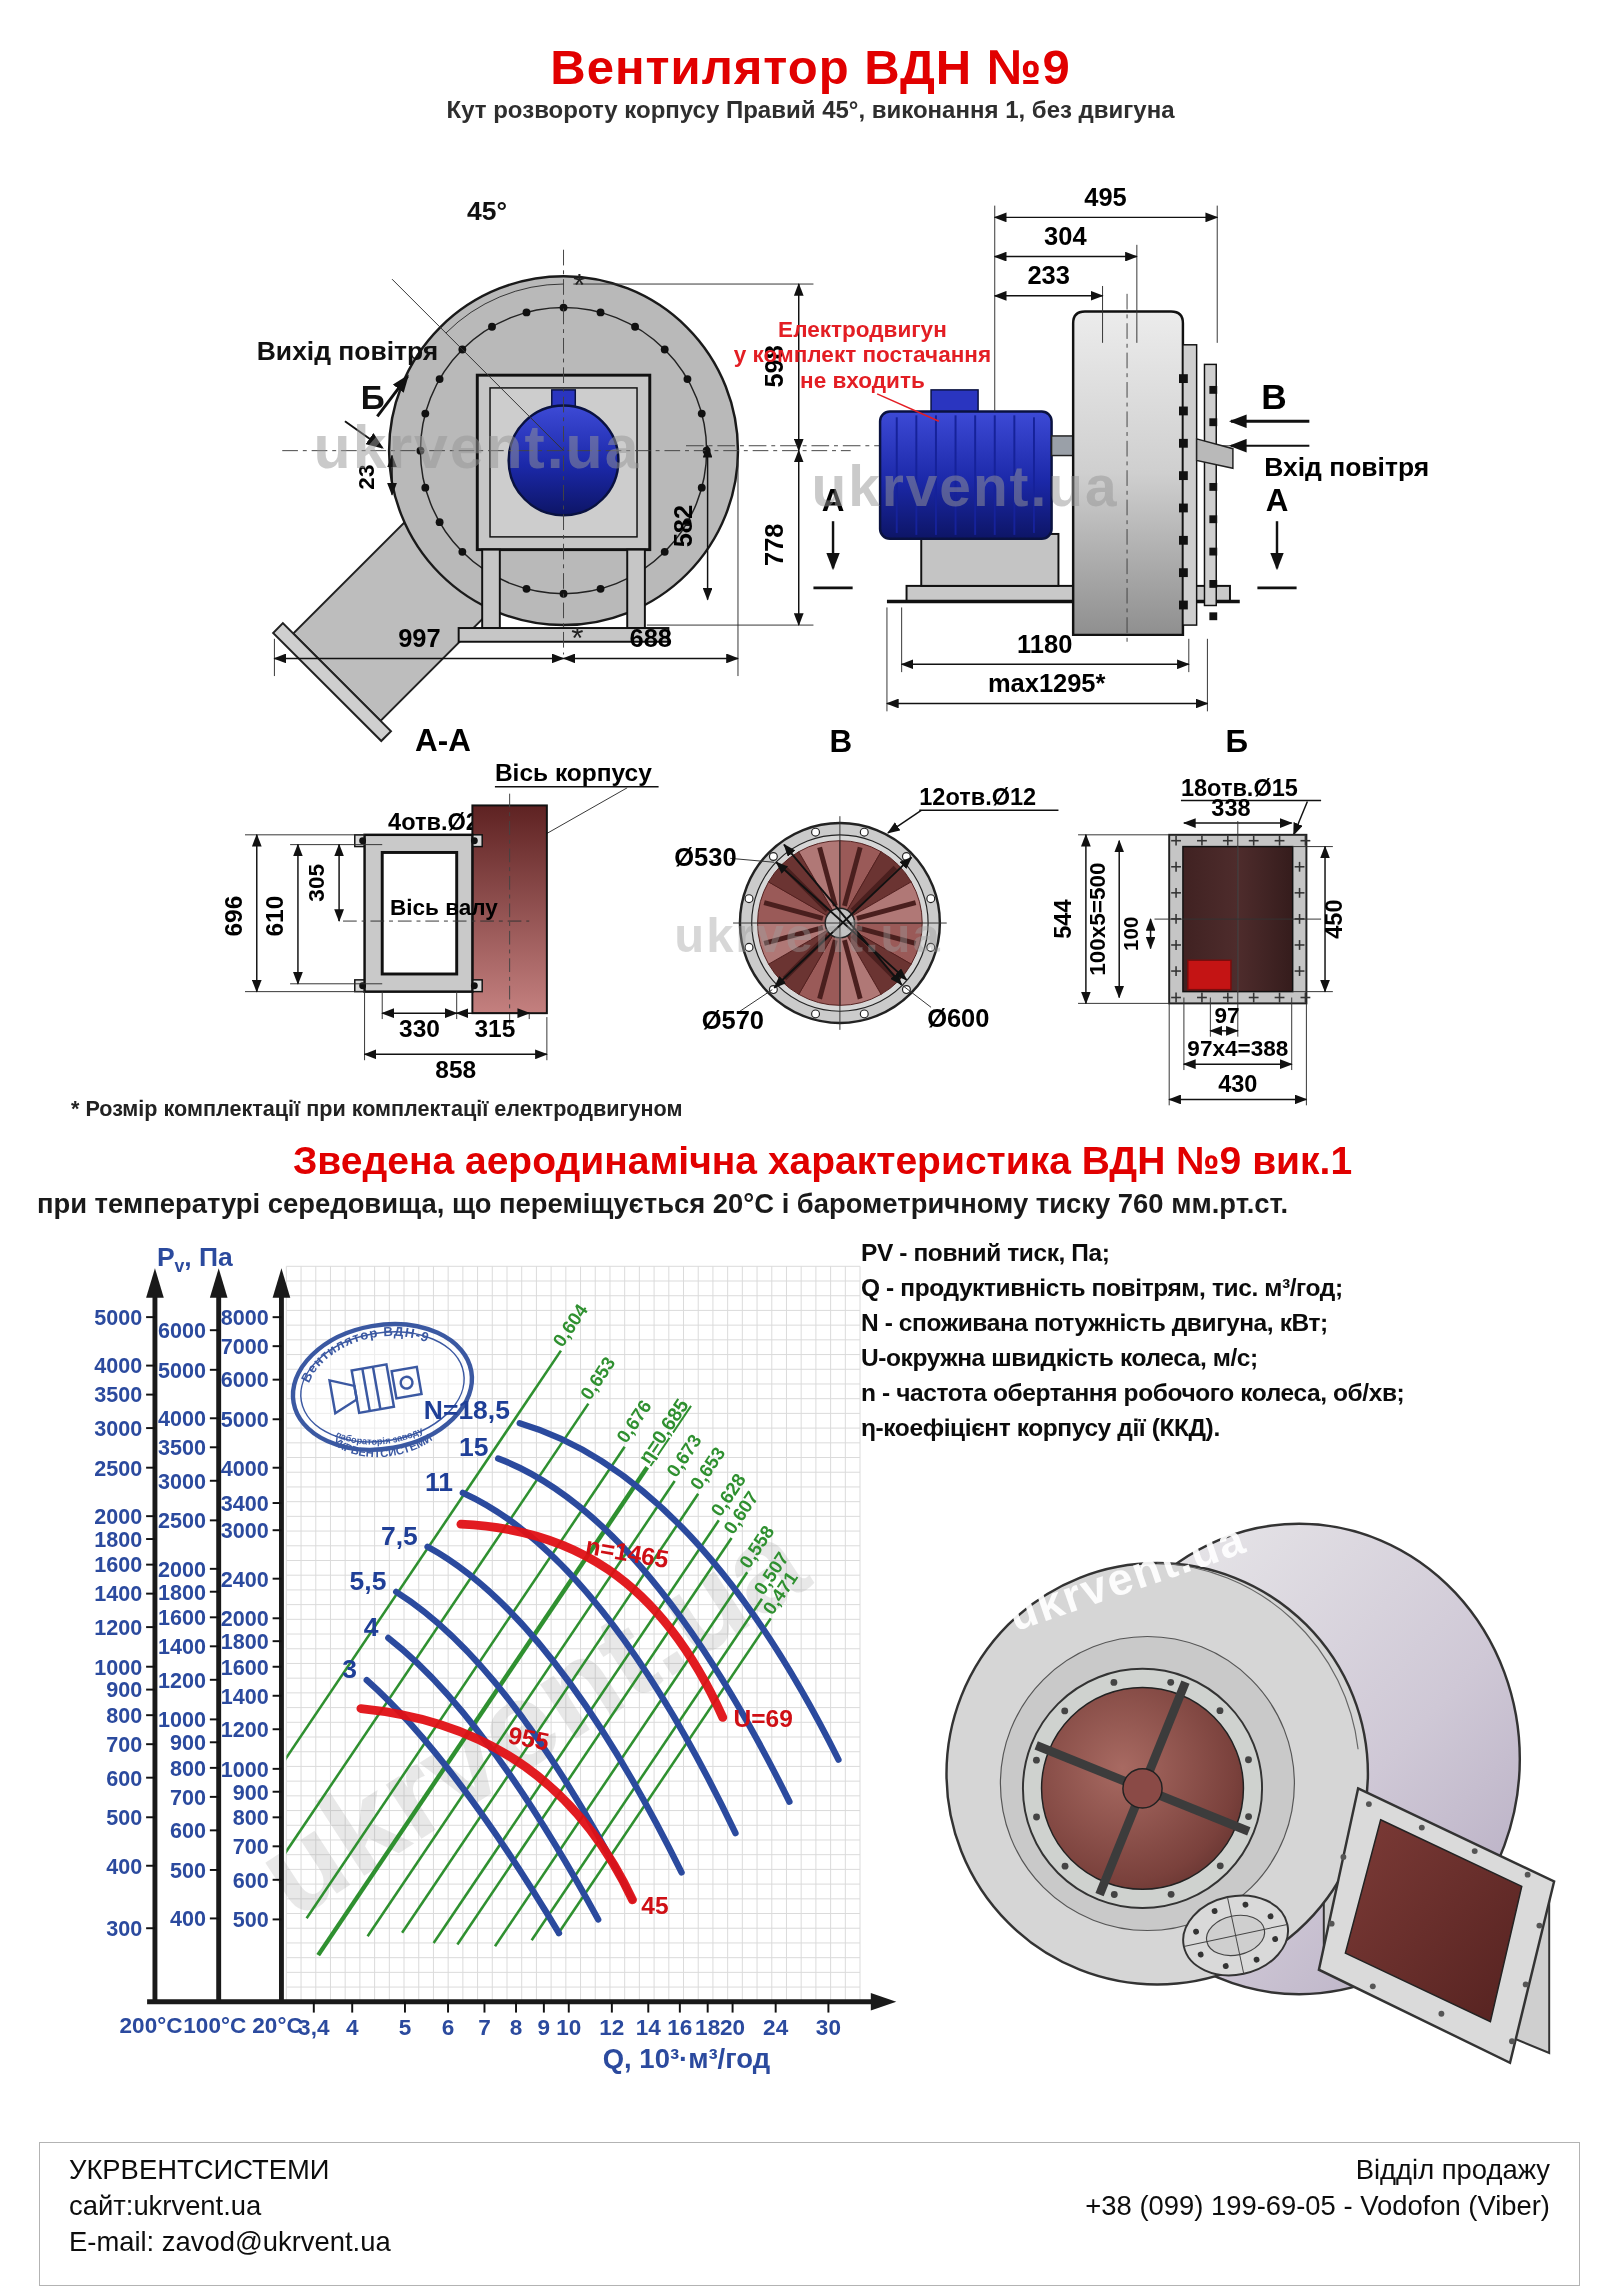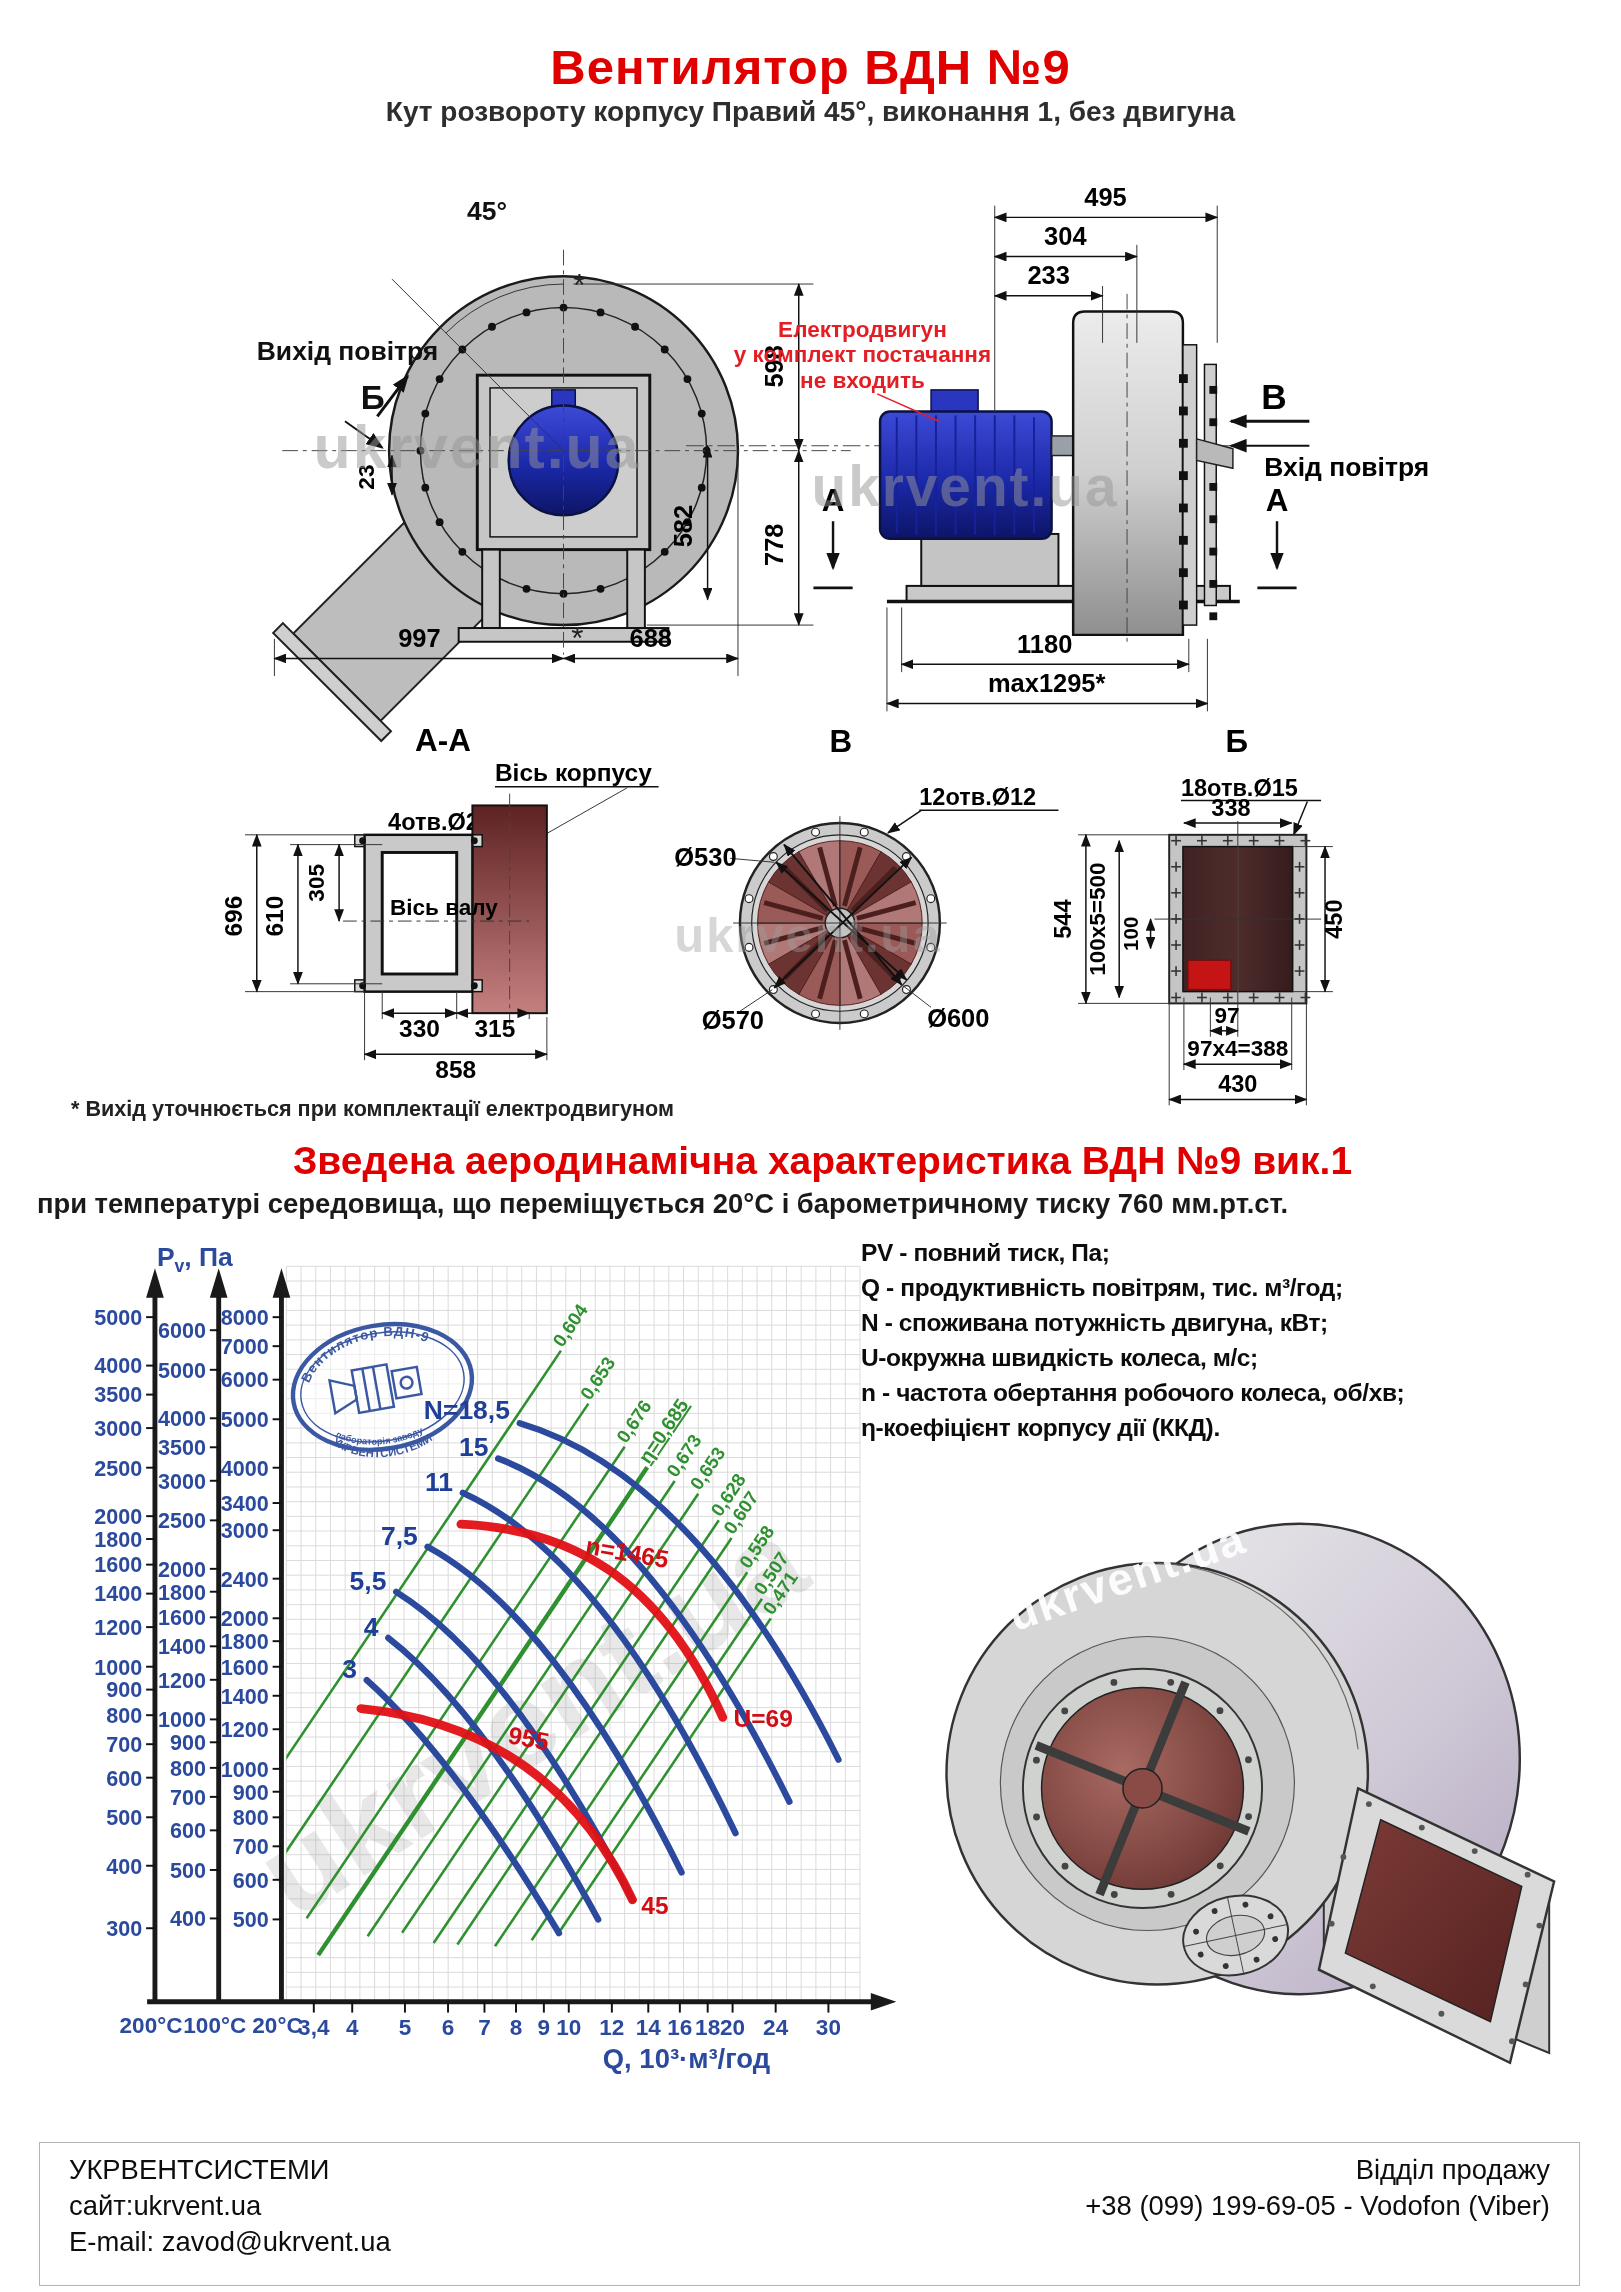--- a/index.html
+++ b/index.html
@@ -1,21 +1,21 @@
 <!DOCTYPE html>
 <html><head>
 <meta charset="utf-8">
 <style>
   html,body{margin:0;padding:0;background:#fff;}
   #page{position:relative;width:1621px;height:2293px;background:#fff;overflow:hidden;
         font-family:"Liberation Sans",sans-serif;color:#111;}
   .abs{position:absolute;}
   .title{left:0;top:39px;width:1621px;text-align:center;font-size:49px;font-weight:700;
          color:#e10000;letter-spacing:1px;}
-  .subtitle{left:0;top:96px;width:1621px;text-align:center;font-size:28px;font-weight:700;color:#2e2e2e;}
+  .subtitle{left:0;top:96px;width:1621px;text-align:center;font-size:24px;font-weight:700;color:#2e2e2e;}
   .footnote{left:71px;top:1096px;font-size:21.6px;font-weight:600;color:#222;}
   .chart-head{left:0;top:1139px;width:1621px;text-align:center;font-size:39px;font-weight:700;color:#e10000;padding-left:12px;}
   .chart-sub{left:0;top:1188px;width:1325px;text-align:center;font-size:27.4px;font-weight:700;color:#1a1a1a;}
   .legend{left:861px;top:1235px;width:696px;font-size:24.5px;font-weight:700;letter-spacing:-0.4px;
           line-height:35px;color:#0c0c0c;}
   .footer-box{left:39px;top:2142px;width:1541px;height:144px;border:1px solid #b3b3b3;box-sizing:border-box;}
   .footer-left{left:69px;top:2152px;font-size:27.4px;line-height:36px;color:#0d0d0d;}
   .footer-right{right:71px;top:2152px;font-size:27.4px;line-height:36px;color:#0d0d0d;text-align:right;}
   svg text{font-family:"Liberation Sans",sans-serif;}
 </style>
@@ -385,21 +385,21 @@
       <line x1="1333" y1="1024" x2="1333" y2="1128" stroke="#333" stroke-width="1"></line>
       <line x1="1193" y1="1122" x2="1333" y2="1122" stroke="#111" stroke-width="1.5" marker-start="url(#ma)" marker-end="url(#ma)"></line>
       <text x="1263" y="1114" font-size="24" font-weight="700" text-anchor="middle">430</text>
     </g>
 
     <text x="320" y="478" font-size="62" font-weight="700" fill="#979797" opacity="0.5" letter-spacing="2">ukrvent.ua</text>
     <text x="828" y="516" font-size="58" font-weight="700" fill="#979797" opacity="0.5" letter-spacing="2">ukrvent.ua</text>
     <text x="688" y="972" font-size="50" font-weight="700" fill="#9e9e9e" opacity="0.4" letter-spacing="2">ukrvent.ua</text>
   </svg>
 
-  <div class="abs footnote">* Вихід уточнюється при комплектації електродвигуном</div>
+  <div class="abs footnote">* Розмір комплектації при комплектації електродвигуном</div>
   <div class="abs chart-head">Зведена аеродинамічна характеристика ВДН №9 вик.1</div>
   <div class="abs chart-sub">при температурі середовища, що переміщується 20°С і барометричному тиску 760 мм.рт.ст.</div>
 
   <svg id="chart" class="abs" style="left:0;top:1230px" width="912" height="863" viewBox="0 1255 930 880">
     <defs>
       <clipPath id="plotClip">
           <rect x="292" y="1292" width="592" height="751"></rect>
         </clipPath>
       <path id="stampTop" d="M -78,-6 A 80,58 0 0 1 78,-6" fill="none"></path>
       <path id="stampBot1" d="M -72,24 A 76,50 0 0 0 72,24" fill="none"></path>

